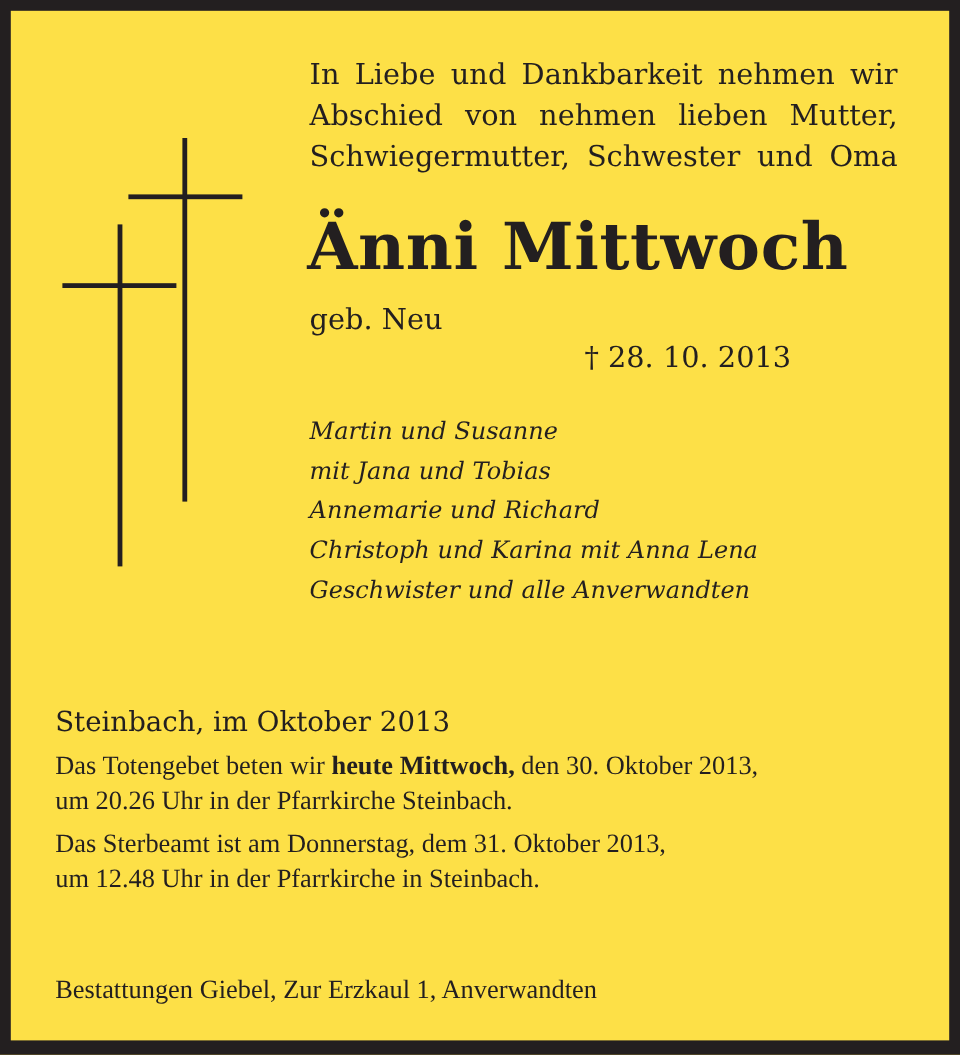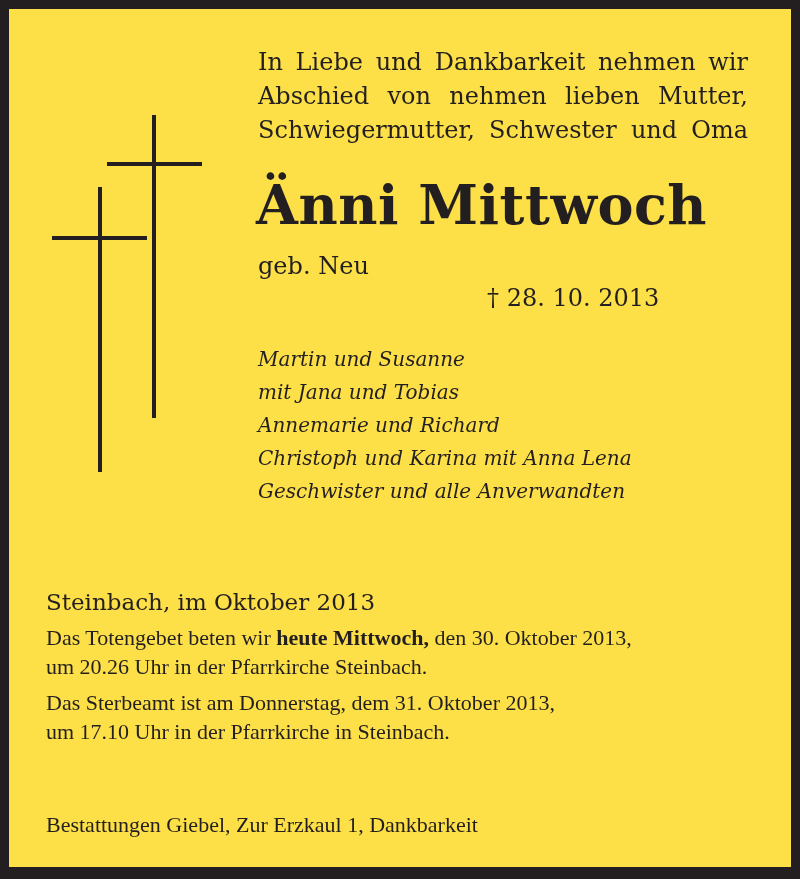--- a/index.html
+++ b/index.html
@@ -56,18 +56,18 @@
 
   <div class="t place">Steinbach, im Oktober 2013</div>
 
   <div class="t details">
     <p>
       <span>Das Totengebet beten wir </span><b>heute Mittwoch,</b><span> den 30. Oktober 2013,</span><br>
       <span>um 20.26 Uhr in der Pfarrkirche Steinbach.</span>
     </p>
     <p>
       <span>Das Sterbeamt ist am Donnerstag, dem 31. Oktober 2013,</span><br>
-      <span>um 17.10 Uhr in der Pfarrkirche in Steinbach.</span>
+      <span>um 12.48 Uhr in der Pfarrkirche in Steinbach.</span>
     </p>
   </div>
 
-  <div class="t funeral">Bestattungen Giebel, Zur Erzkaul 1, Dankbarkeit</div>
+  <div class="t funeral">Bestattungen Giebel, Zur Erzkaul 1, Anverwandten</div>
 </div>
 
 </body></html>

